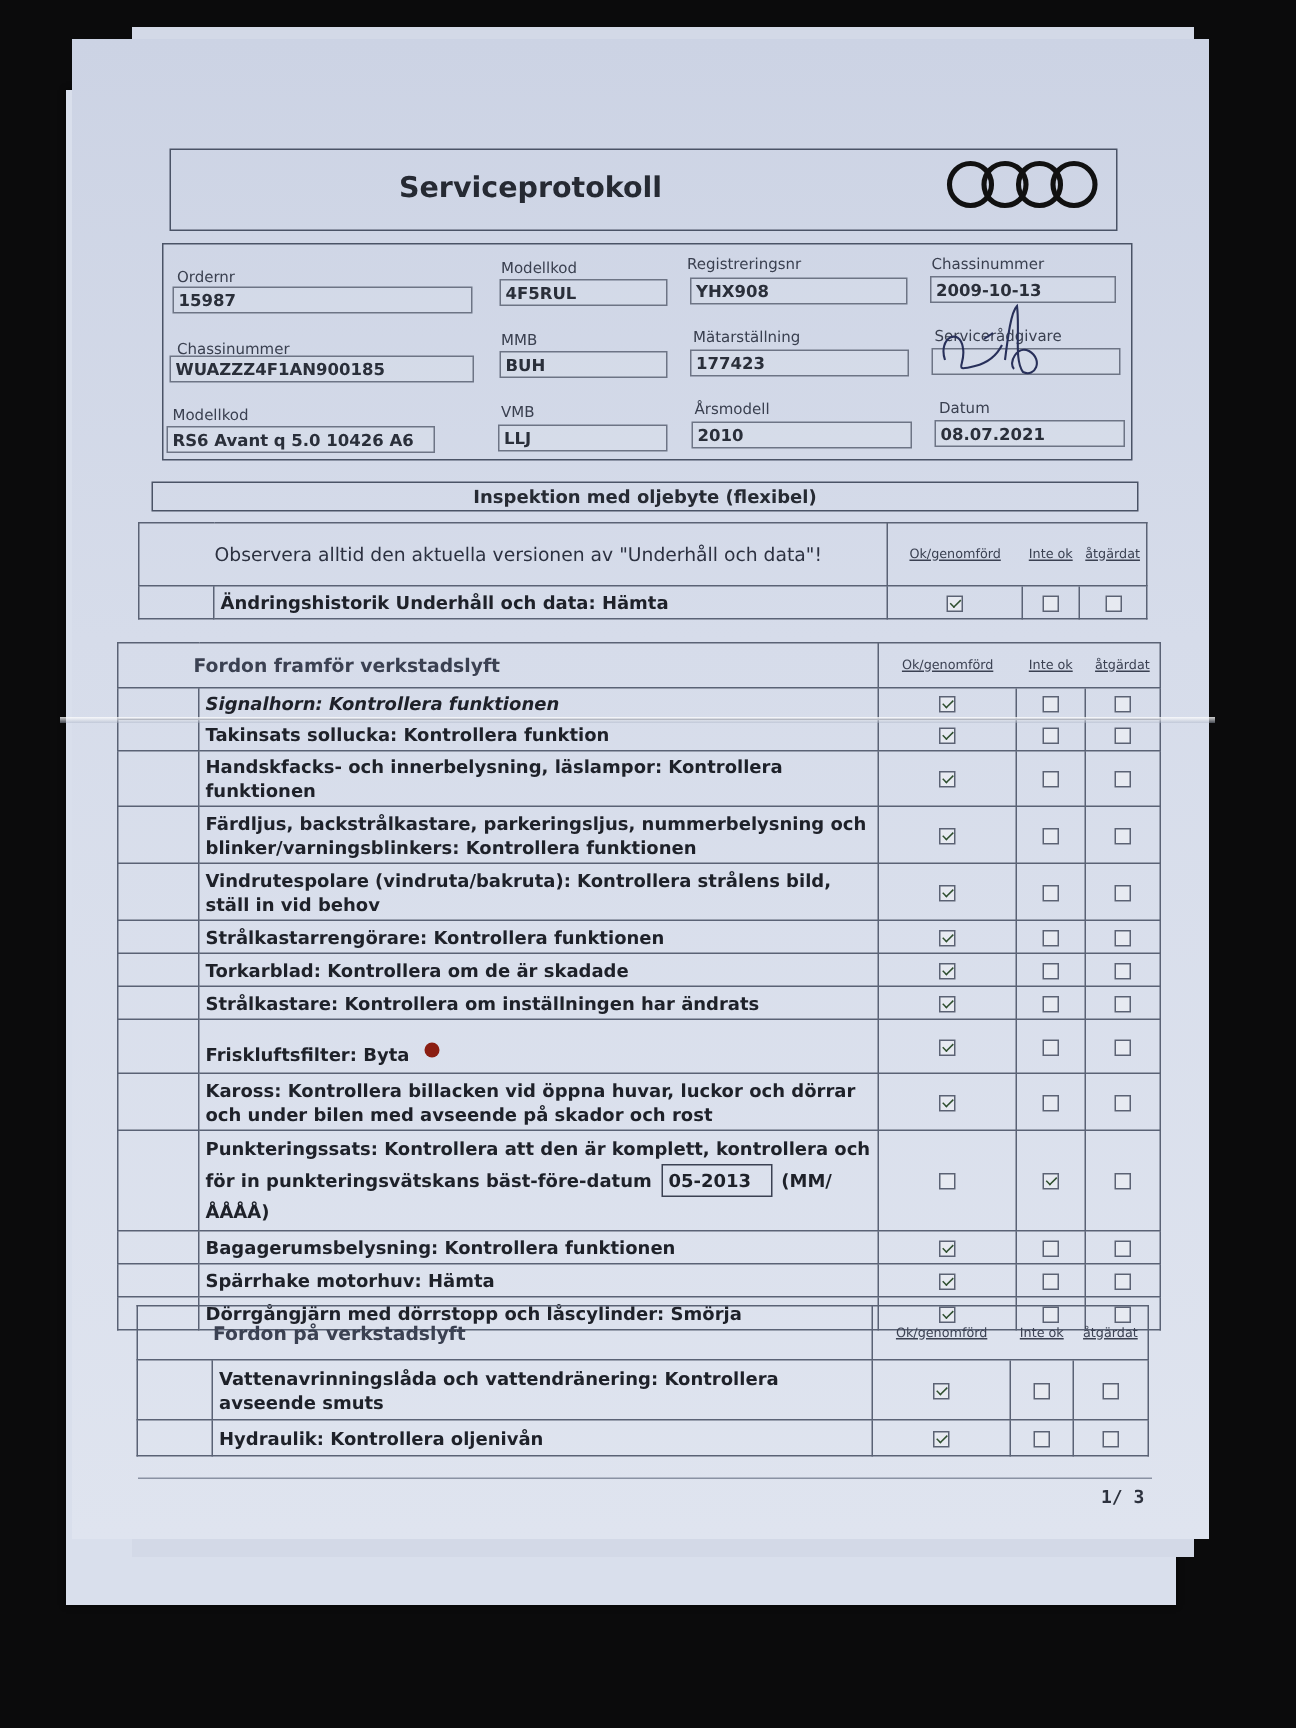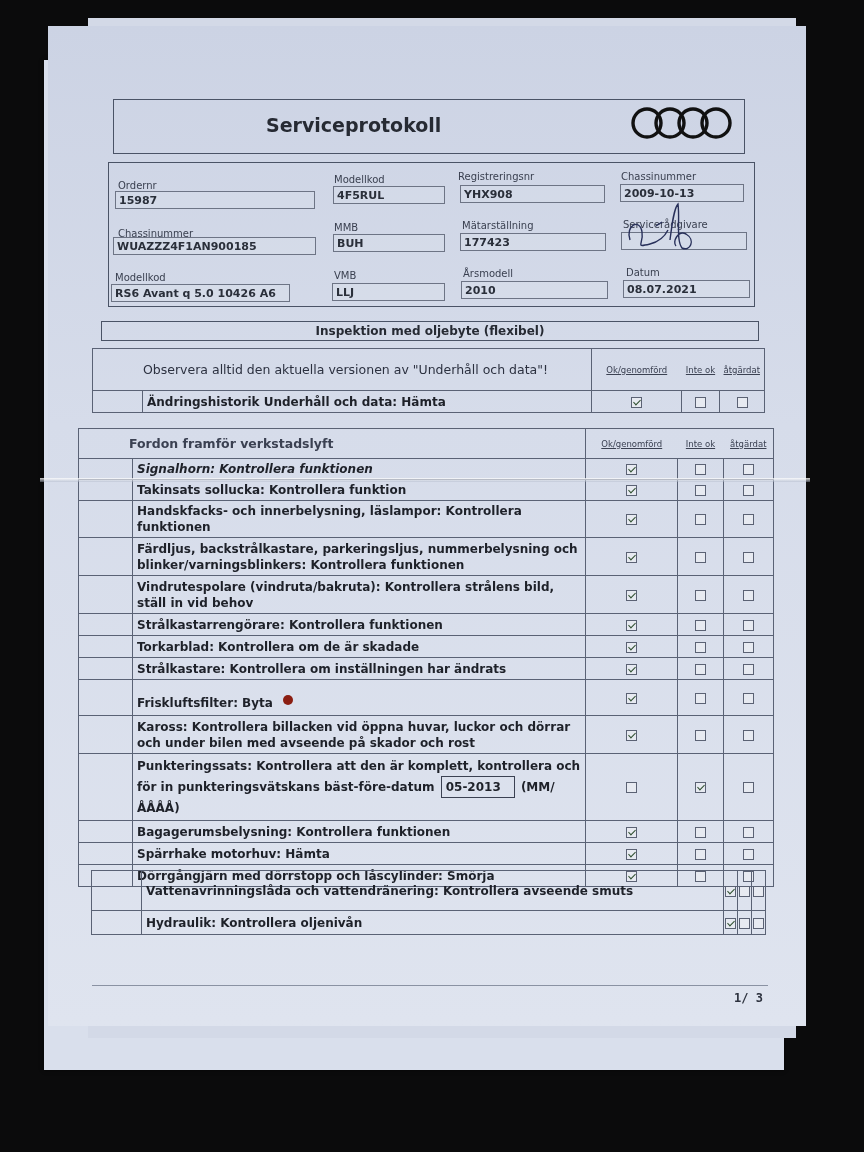--- a/index.html
+++ b/index.html
@@ -269,20 +269,26 @@
     <td class="item">Dörrgångjärn med dörrstopp och låscylinder: Smörja</td>
     <td class="cb-cell"><span class="cb on"></span></td>
     <td class="cb-cell"><span class="cb"></span></td>
     <td class="cb-cell"><span class="cb"></span></td>
   </tr>
 </tbody>
   </table>
 
 <table style="left:91px;top:870px;width:675px">
   <tbody>
+      <tr style="height:36px">
+    <th class="hdr-title" colspan="2">Fordon på verkstadslyft</th>
+    <th class="hdr-col" style="width:92px;border-left:none;border-right:none">Ok/genomförd</th>
+    <th class="hdr-col" style="width:42px;border-left:none;border-right:none">Inte ok</th>
+    <th class="hdr-col" style="width:50px;border-left:none">åtgärdat</th>
+  </tr>
   <tr style="height:40px">
     <td class="indent" style="width:48px"></td>
     <td class="item">Vattenavrinningslåda och vattendränering: Kontrollera avseende smuts</td>
     <td class="cb-cell"><span class="cb on"></span></td>
     <td class="cb-cell"><span class="cb"></span></td>
     <td class="cb-cell"><span class="cb"></span></td>
   </tr>
   <tr style="height:24px">
     <td class="indent"></td>
     <td class="item">Hydraulik: Kontrollera oljenivån</td>

